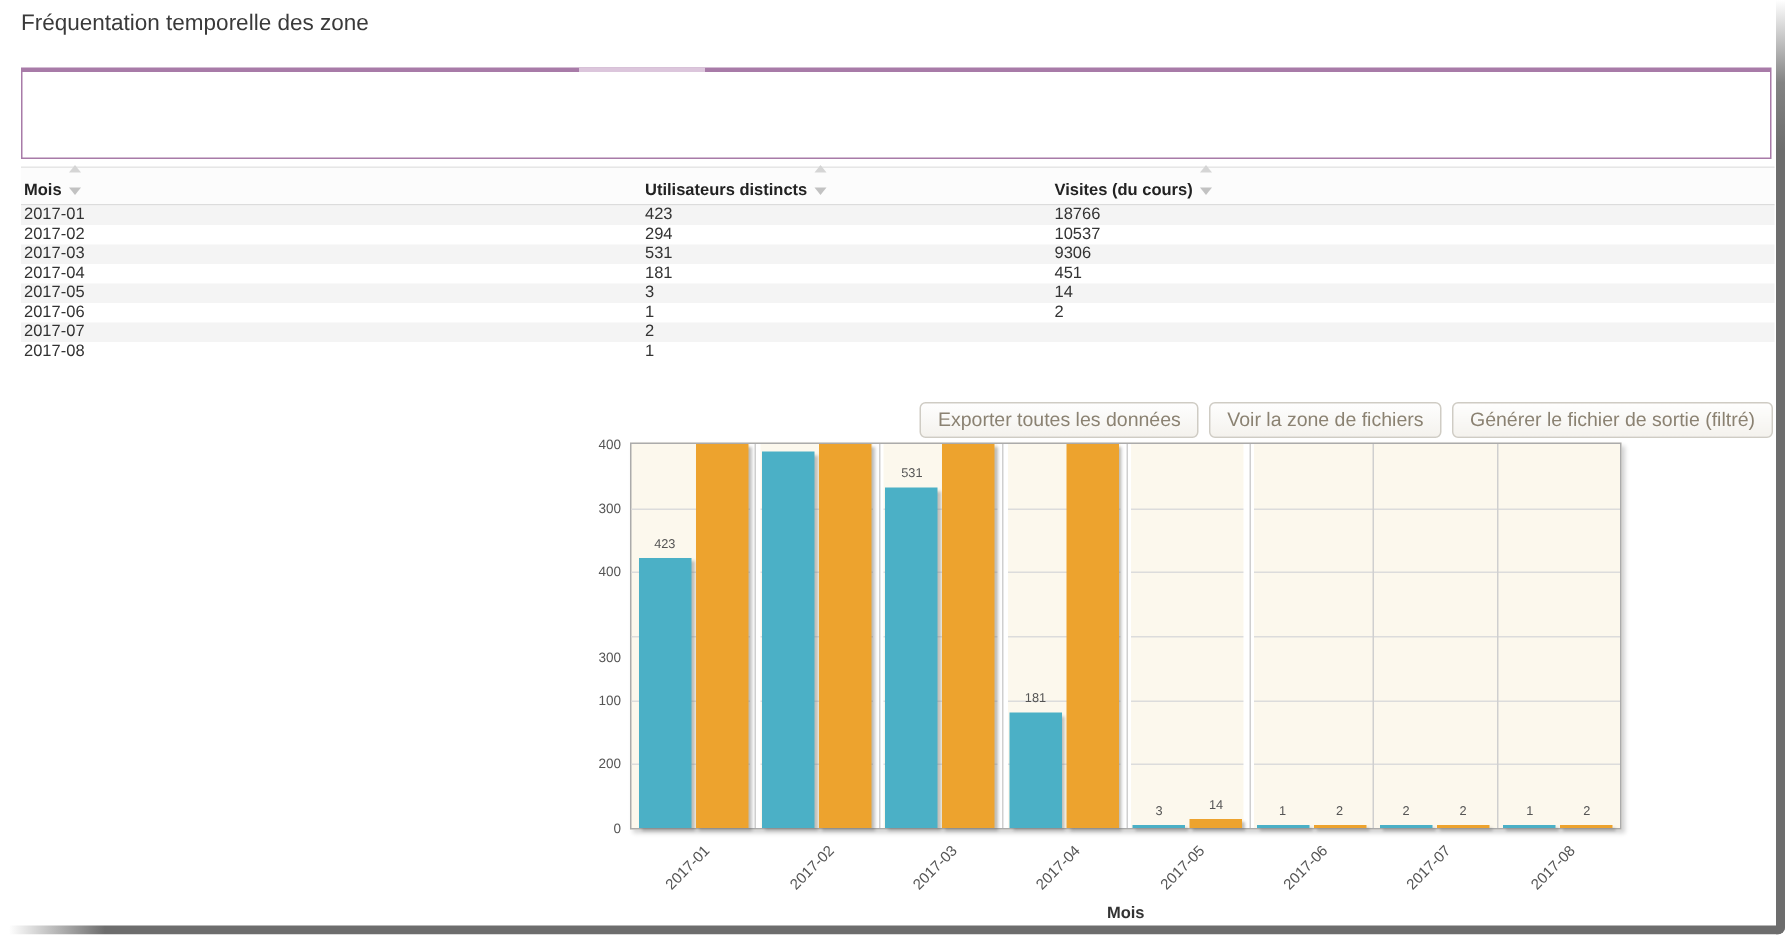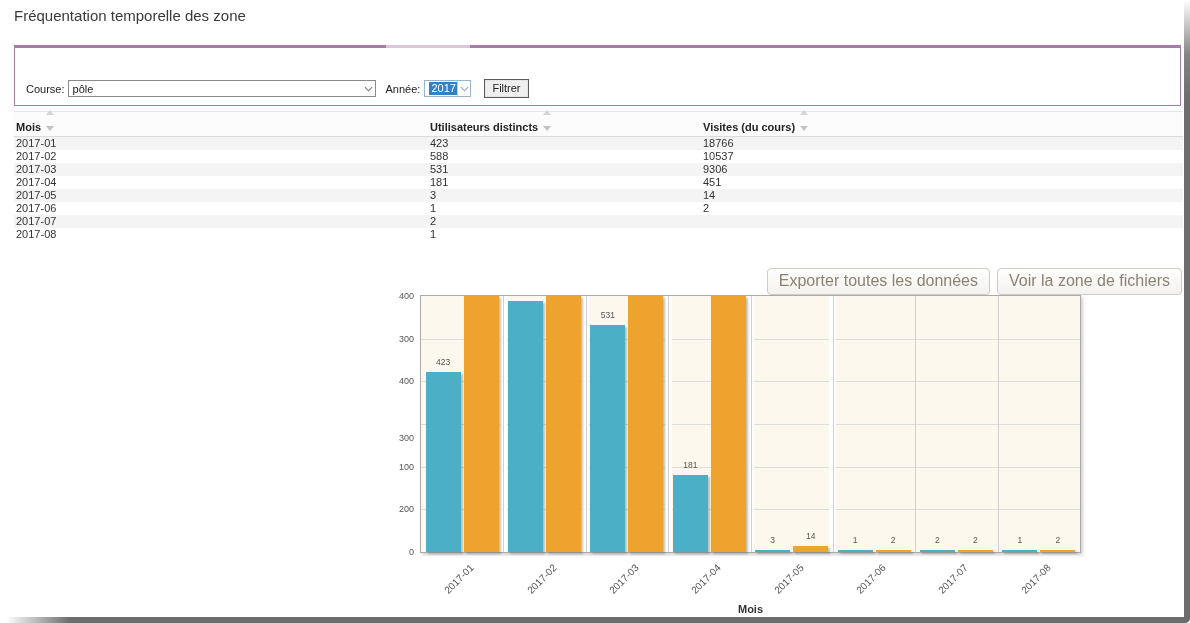--- a/index.html
+++ b/index.html
@@ -41,21 +41,21 @@
   .arr-dn { display:inline-block; width:0; height:0; border-left:4px solid transparent; border-right:4px solid transparent;
     border-top:5px solid #c2c2c2; margin-left:5px; }
   .arr-up { position:absolute; top:-11px; right:0; width:0; height:0; border-left:4px solid transparent;
     border-right:4px solid transparent; border-bottom:5px solid #d5d5d5; }
   .tbl-row { position:relative; height:13px; line-height:13px; }
   .tbl-row.odd { background:#f4f4f4; }
   .cell { position:absolute; top:0; white-space:nowrap; }
 
   
   .actions { position:absolute; top:268px; right:8px; display:flex; gap:7px; z-index:10; }
-  .act-btn { font-size:16px; color:#8b8272; background:linear-gradient(#fefefe,#f4f2ed);
+  .act-btn { font-size:13px; color:#8b8272; background:linear-gradient(#fefefe,#f4f2ed);
     border:1px solid #cfccc4; border-radius:4px; padding:3px 11px 4px; cursor:pointer; white-space:nowrap;
     font-family:"Liberation Sans", sans-serif; }
 
   
   .chart { position:absolute; left:0; top:290px; width:1190px; height:325px; }
   .y-title { position:absolute; left:352px; top:300px; height:253px; display:flex; align-items:center; }
   .plot { position:absolute; left:420px; top:5px; width:661px; height:258px; background:#fcf8ed;
     border:1px solid #ababab; box-shadow:2px 2px 3px rgba(0,0,0,.18); }
   .gridline-h { position:absolute; left:0; width:100%; height:1px; background:#dcdcdc; }
   .gridline-v { position:absolute; top:0; height:100%; width:1px; background:#cfcfcf; }
@@ -70,58 +70,37 @@
 </head>
 <body>
 
 <div class="frame-right"></div>
 <div class="frame-bottom"></div>
 
 <h1 class="page-title">Fréquentation temporelle des zone</h1>
 
 <div class="filter-box">
   <span class="tab-notch"></span>
-  <div class="filter-row">
-    <span>Course:</span>
-    <span class="sel course-sel">
-      <span>pôle</span>
-      <span class="chev">
-        <svg viewBox="0 0 10 6">
-            <polyline points="1,1 5,5 9,1" fill="none" stroke="#777" stroke-width="1.2"></polyline>
-          </svg>
-      </span>
-    </span>
-    <span class="lbl-annee">Année:</span>
-    <span class="sel year-sel">
-      <span class="val">2017</span>
-      <span class="chev">
-        <svg viewBox="0 0 10 6">
-            <polyline points="1,1 5,5 9,1" fill="none" stroke="#8aa7c0" stroke-width="1.2"></polyline>
-          </svg>
-      </span>
-    </span>
-    <button class="btn-filtrer">Filtrer</button>
-  </div>
 </div>
 
 <div class="tbl">
   <div class="tbl-header" id="tbl-header">
       <span class="hdr-cell" style="left: 2px;"><span class="arr-up"></span><span>Mois</span><span class="arr-dn"></span></span>
       <span class="hdr-cell" style="left: 416px;"><span class="arr-up"></span><span>Utilisateurs distincts</span><span class="arr-dn"></span></span>
       <span class="hdr-cell" style="left: 689px;"><span class="arr-up"></span><span>Visites (du cours)</span><span class="arr-dn"></span></span>
     </div>
   <div id="tbl-body">
       <div class="tbl-row odd">
         <span class="cell" style="left: 2px;">2017-01</span>
         <span class="cell" style="left: 416px;">423</span>
         <span class="cell" style="left: 689px;">18766</span>
       </div>
       <div class="tbl-row">
         <span class="cell" style="left: 2px;">2017-02</span>
-        <span class="cell" style="left: 416px;">588</span>
+        <span class="cell" style="left: 416px;">294</span>
         <span class="cell" style="left: 689px;">10537</span>
       </div>
       <div class="tbl-row odd">
         <span class="cell" style="left: 2px;">2017-03</span>
         <span class="cell" style="left: 416px;">531</span>
         <span class="cell" style="left: 689px;">9306</span>
       </div>
       <div class="tbl-row">
         <span class="cell" style="left: 2px;">2017-04</span>
         <span class="cell" style="left: 416px;">181</span>
@@ -146,20 +125,21 @@
         <span class="cell" style="left: 2px;">2017-08</span>
         <span class="cell" style="left: 416px;">1</span>
         <span class="cell" style="left: 689px;"></span>
       </div>
     </div>
 </div>
 
 <div class="actions" id="actions">
     <button class="act-btn">Exporter toutes les données</button>
     <button class="act-btn">Voir la zone de fichiers</button>
+    <button class="act-btn">Générer le fichier de sortie (filtré)</button>
   </div>
 
 <div class="chart">
   <div class="y-title">
     
   </div>
   <div class="plot" id="plot">
       <div class="gridline-h" style="top: 213.333px;"></div>
       <div class="gridline-h" style="top: 170.667px;"></div>
       <div class="gridline-h" style="top: 128px;"></div>

